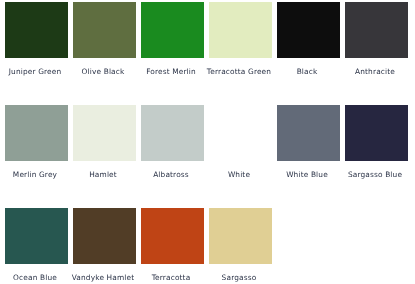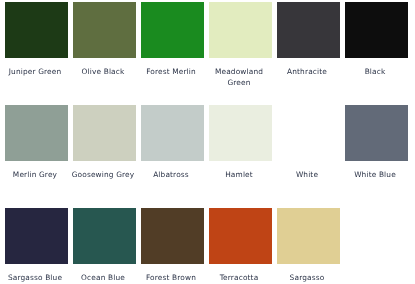--- a/index.html
+++ b/index.html
@@ -69,65 +69,61 @@
     <div class="swatch-cell">
       <div class="swatch-chip" style="background-color: rgb(95, 110, 64);"></div>
       <div class="swatch-label">Olive Black</div>
     </div>
     <div class="swatch-cell">
       <div class="swatch-chip" style="background-color: rgb(26, 139, 31);"></div>
       <div class="swatch-label">Forest Merlin</div>
     </div>
     <div class="swatch-cell">
       <div class="swatch-chip" style="background-color: rgb(226, 236, 191);"></div>
-      <div class="swatch-label">Meadowland Green</div>
+      <div class="swatch-label">Terracotta Green</div>
+    </div>
+    <div class="swatch-cell">
+      <div class="swatch-chip" style="background-color: rgb(13, 13, 13);"></div>
+      <div class="swatch-label">Black</div>
     </div>
     <div class="swatch-cell">
       <div class="swatch-chip" style="background-color: rgb(55, 54, 58);"></div>
       <div class="swatch-label">Anthracite</div>
     </div>
     <div class="swatch-cell">
-      <div class="swatch-chip" style="background-color: rgb(13, 13, 13);"></div>
-      <div class="swatch-label">Black</div>
-    </div>
-    <div class="swatch-cell">
       <div class="swatch-chip" style="background-color: rgb(143, 159, 150);"></div>
       <div class="swatch-label">Merlin Grey</div>
     </div>
     <div class="swatch-cell">
-      <div class="swatch-chip" style="background-color: rgb(205, 208, 191);"></div>
-      <div class="swatch-label">Goosewing Grey</div>
+      <div class="swatch-chip" style="background-color: rgb(234, 238, 224);"></div>
+      <div class="swatch-label">Hamlet</div>
     </div>
     <div class="swatch-cell">
       <div class="swatch-chip" style="background-color: rgb(195, 204, 201);"></div>
       <div class="swatch-label">Albatross</div>
-    </div>
-    <div class="swatch-cell">
-      <div class="swatch-chip" style="background-color: rgb(234, 238, 224);"></div>
-      <div class="swatch-label">Hamlet</div>
     </div>
     <div class="swatch-cell">
       <div class="swatch-chip" style="background-color: rgb(255, 255, 255);"></div>
       <div class="swatch-label">White</div>
     </div>
     <div class="swatch-cell">
       <div class="swatch-chip" style="background-color: rgb(98, 106, 120);"></div>
       <div class="swatch-label">White Blue</div>
     </div>
     <div class="swatch-cell">
       <div class="swatch-chip" style="background-color: rgb(38, 38, 64);"></div>
       <div class="swatch-label">Sargasso Blue</div>
     </div>
     <div class="swatch-cell">
       <div class="swatch-chip" style="background-color: rgb(39, 87, 80);"></div>
       <div class="swatch-label">Ocean Blue</div>
     </div>
     <div class="swatch-cell">
       <div class="swatch-chip" style="background-color: rgb(81, 61, 38);"></div>
-      <div class="swatch-label">Forest Brown</div>
+      <div class="swatch-label">Vandyke Hamlet</div>
     </div>
     <div class="swatch-cell">
       <div class="swatch-chip" style="background-color: rgb(191, 68, 21);"></div>
       <div class="swatch-label">Terracotta</div>
     </div>
     <div class="swatch-cell">
       <div class="swatch-chip" style="background-color: rgb(224, 207, 148);"></div>
       <div class="swatch-label">Sargasso</div>
     </div>
   </div>

